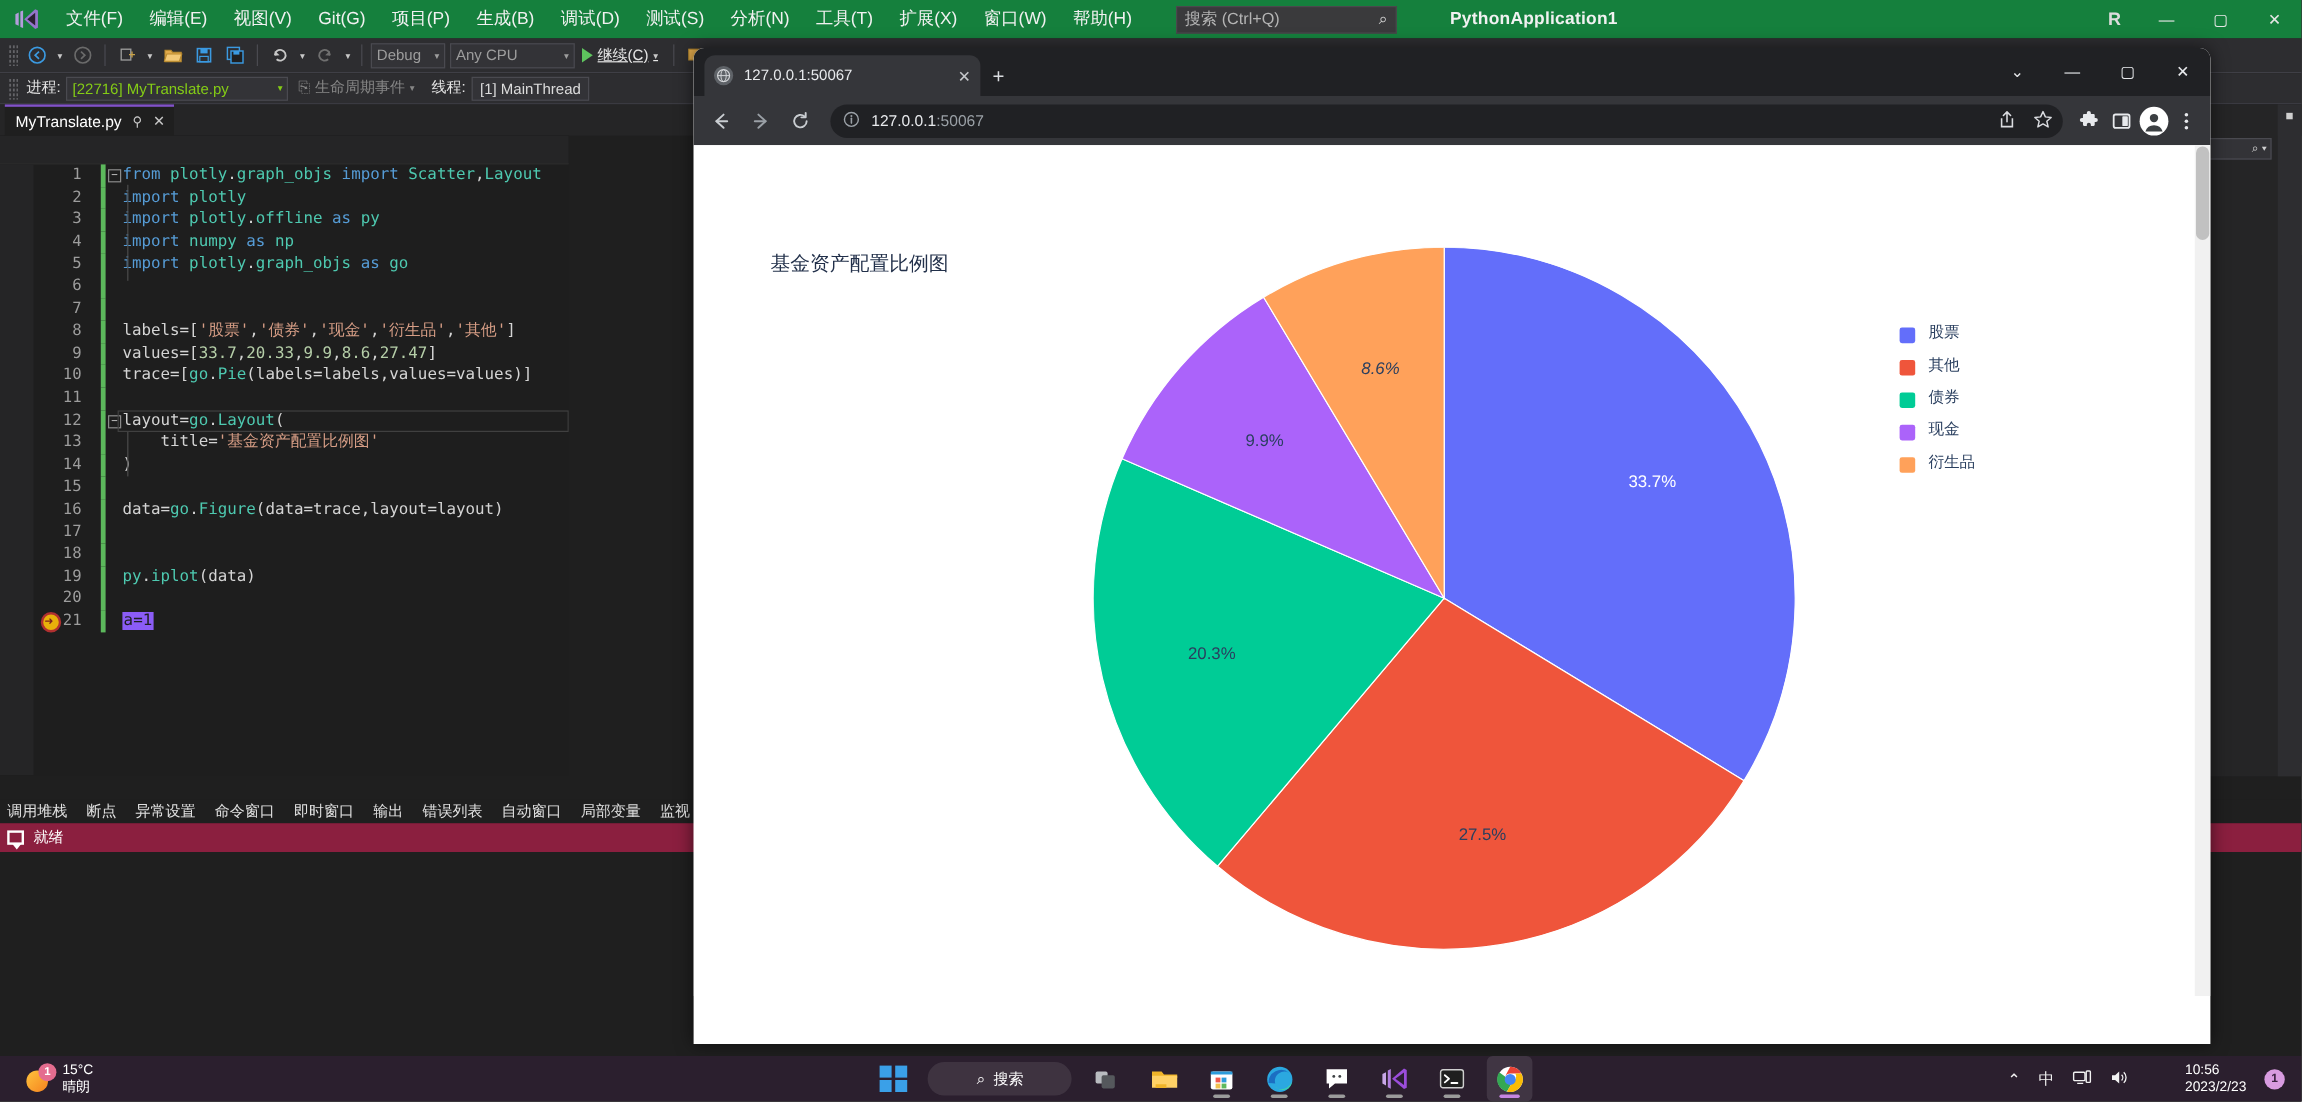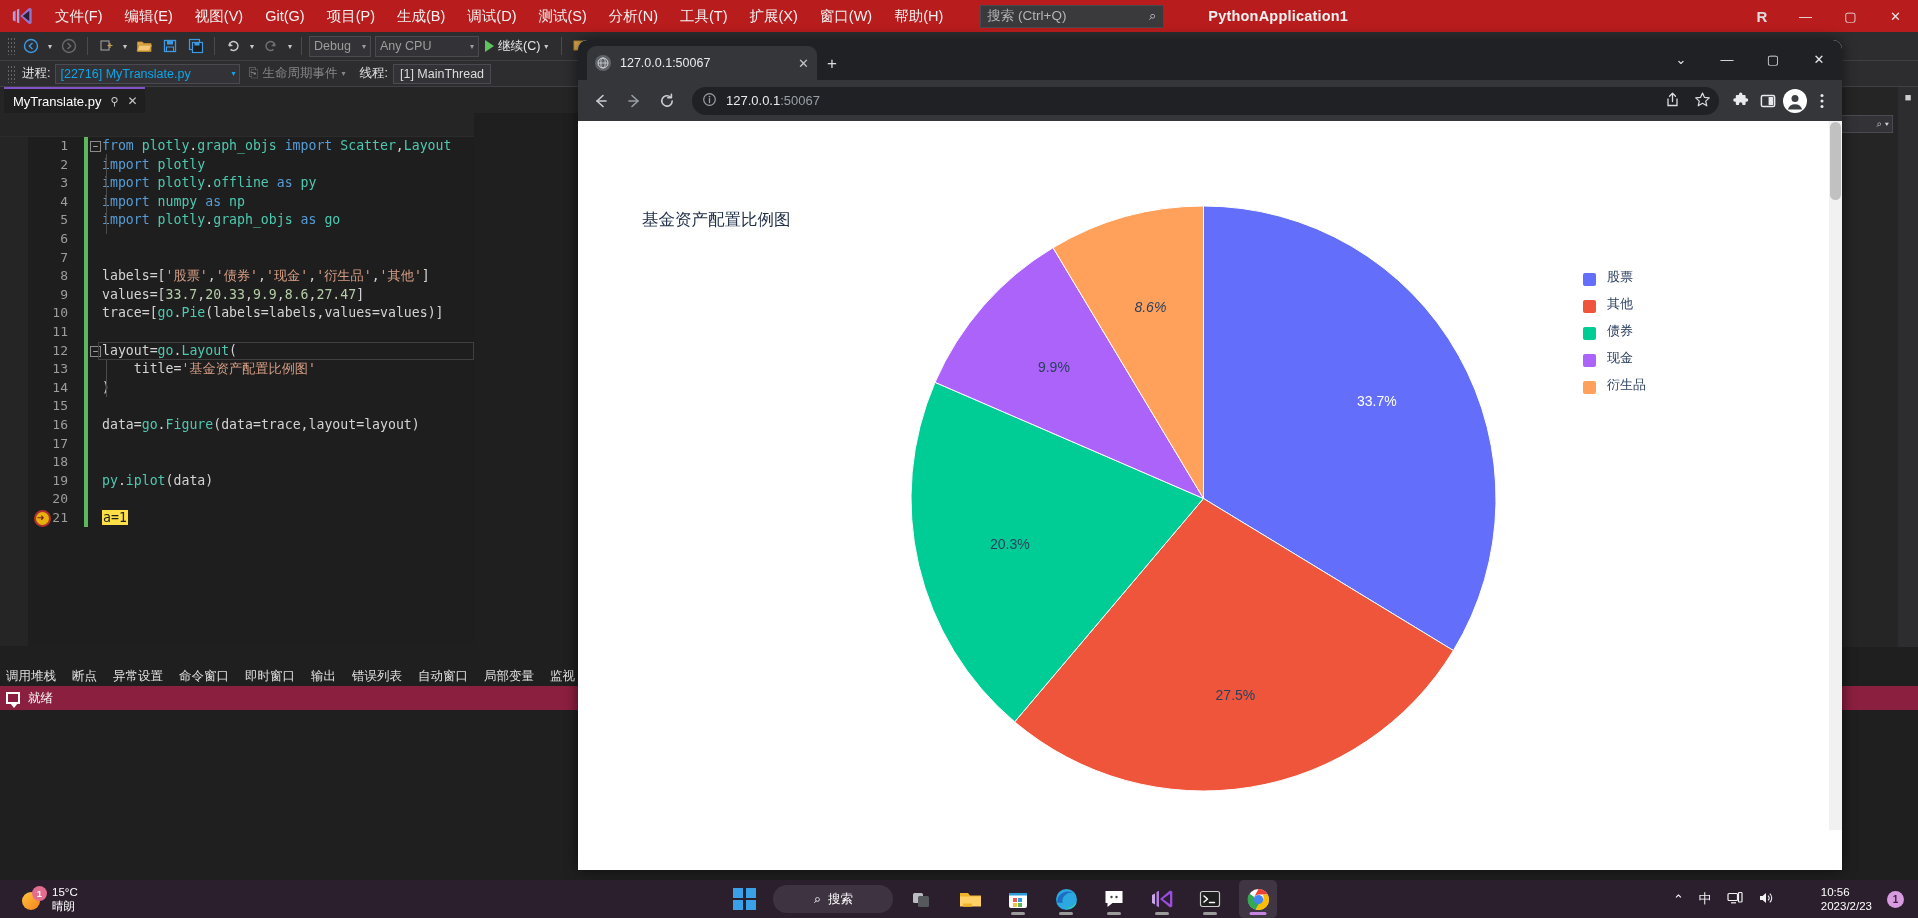--- a/index.html
+++ b/index.html
@@ -13,21 +13,21 @@
 
   
   .vs-shell {
     position: absolute; left: 0; top: 0; width: 1918px; height: 880px;
     background: #1f1f1f; color: #f1f1f1;
   }
 
   
   .vs-menubar {
     position: absolute; left: 0; top: 0; width: 1918px; height: 32px;
-    background: #b91c1c; display: flex; align-items: center;
+    background: #15803d; display: flex; align-items: center;
   }
   .vs-logo {
     width: 44px; height: 32px; display: flex; align-items: center; justify-content: center;
   }
   .vs-logo svg { width: 22px; height: 22px; }
   .vs-menu-item {
     padding: 0 11px; height: 32px; line-height: 32px; font-size: 14.5px; color: #f1f1f1;
     white-space: nowrap; cursor: default;
   }
   .vs-search {
@@ -60,33 +60,33 @@
   .tb-ico { width: 26px; height: 24px; display: flex; align-items: center; justify-content: center;
     font-size: 14px; color: #cfcfcf; }
   .tb-caret { font-size: 8px; color: #c8c8c8; width: 12px; text-align: center; }
   .tb-sep { width: 1px; height: 18px; background: #4a4a50; margin: 0 5px; }
   .tb-combo {
     height: 21px; min-width: 62px; background: #333337; border: 1px solid #4a4a50;
     color: #9d9d9d; font-size: 12.5px; display: flex; align-items: center;
     padding: 0 4px; justify-content: space-between; margin: 0 2px;
   }
   .tb-combo.wide { min-width: 104px; }
-  .tb-run { display: flex; align-items: center; color: #e6e6e6; font-size: 12.5px; padding: 0 4px; }
+  .tb-run { display: flex; align-items: center; color: #e6e6e6; font-size: 12.5px; padding: 0 4px; text-decoration: underline; }
   .tri-green { width: 0; height: 0; border-left: 9px solid #5ec45e;
     border-top: 6px solid transparent; border-bottom: 6px solid transparent; margin-right: 4px; }
 
   
   .vs-debugbar {
     position: absolute; left: 0; top: 61px; width: 1918px; height: 26px;
     background: #2d2d30; display: flex; align-items: center; padding-left: 4px;
     font-size: 12.5px; color: #e3e3e3; border-bottom: 1px solid #3f3f46;
   }
   .db-label { margin: 0 5px 0 4px; }
   .db-combo {
-    height: 20px; background: #333337; border: 1px solid #4a4a50; color: #0ea5e9;
+    height: 20px; background: #333337; border: 1px solid #4a4a50; color: #84cc16;
     font-size: 12.5px; display: flex; align-items: center; padding: 0 4px;
     justify-content: space-between; margin-right: 8px;
   }
   .db-dim { color: #868686; }
   .db-box { height: 20px; background: #333337; border: 1px solid #4a4a50; color: #dcdcdc;
     font-size: 12.5px; display: flex; align-items: center; padding: 0 6px; }
 
   
   .vs-tabrow {
     position: absolute; left: 0; top: 87px; width: 1918px; height: 26px; background: #252526;
@@ -120,21 +120,21 @@
   .fold { position: absolute; left: 62px; width: 11px; height: 11px; border: 1px solid #8a8a8a;
     color: #c8c8c8; font-size: 9px; line-height: 9px; text-align: center; top: 4px; }
   .chg { position: absolute; left: 56px; top: 0; width: 4px; height: 18.6px; background: #5cb85c; }
   .ctext { position: absolute; left: 74px; }
   .k-kw { color: #569cd6; }
   .k-mod { color: #4ec9b0; }
   .k-str { color: #d69d85; }
   .k-num { color: #b5cea8; }
   .k-pl { color: #d4d4d4; }
   .bracket-guide { position: absolute; left: 78px; width: 1px; background: #4b4b4b; }
-  .hl-cur { position: absolute; left: 74px; height: 17px; background: #fde047;
+  .hl-cur { position: absolute; left: 74px; height: 17px; background: #8b5cf6;
     color: #1e1e1e; padding: 0 1px; }
   .cur-arrow { position: absolute; left: 6px; width: 17px; height: 17px; border-radius: 50%;
     background: #e8b00a; border: 2px solid #b03030; }
   .cur-arrow::after { content: "➜"; position: absolute; left: 1px; top: -3px; font-size: 12px; color: #7a1f1f; }
   .sel-line { position: absolute; left: 70px; right: 0; height: 18.6px; border: 1px solid #404040; }
 
   
   .vs-editstatus {
     position: absolute; left: 0; top: 646px; width: 474px; height: 20px;
     background: #2d2d30; display: flex; align-items: center; font-size: 11.5px; color: #d4d4d4;

